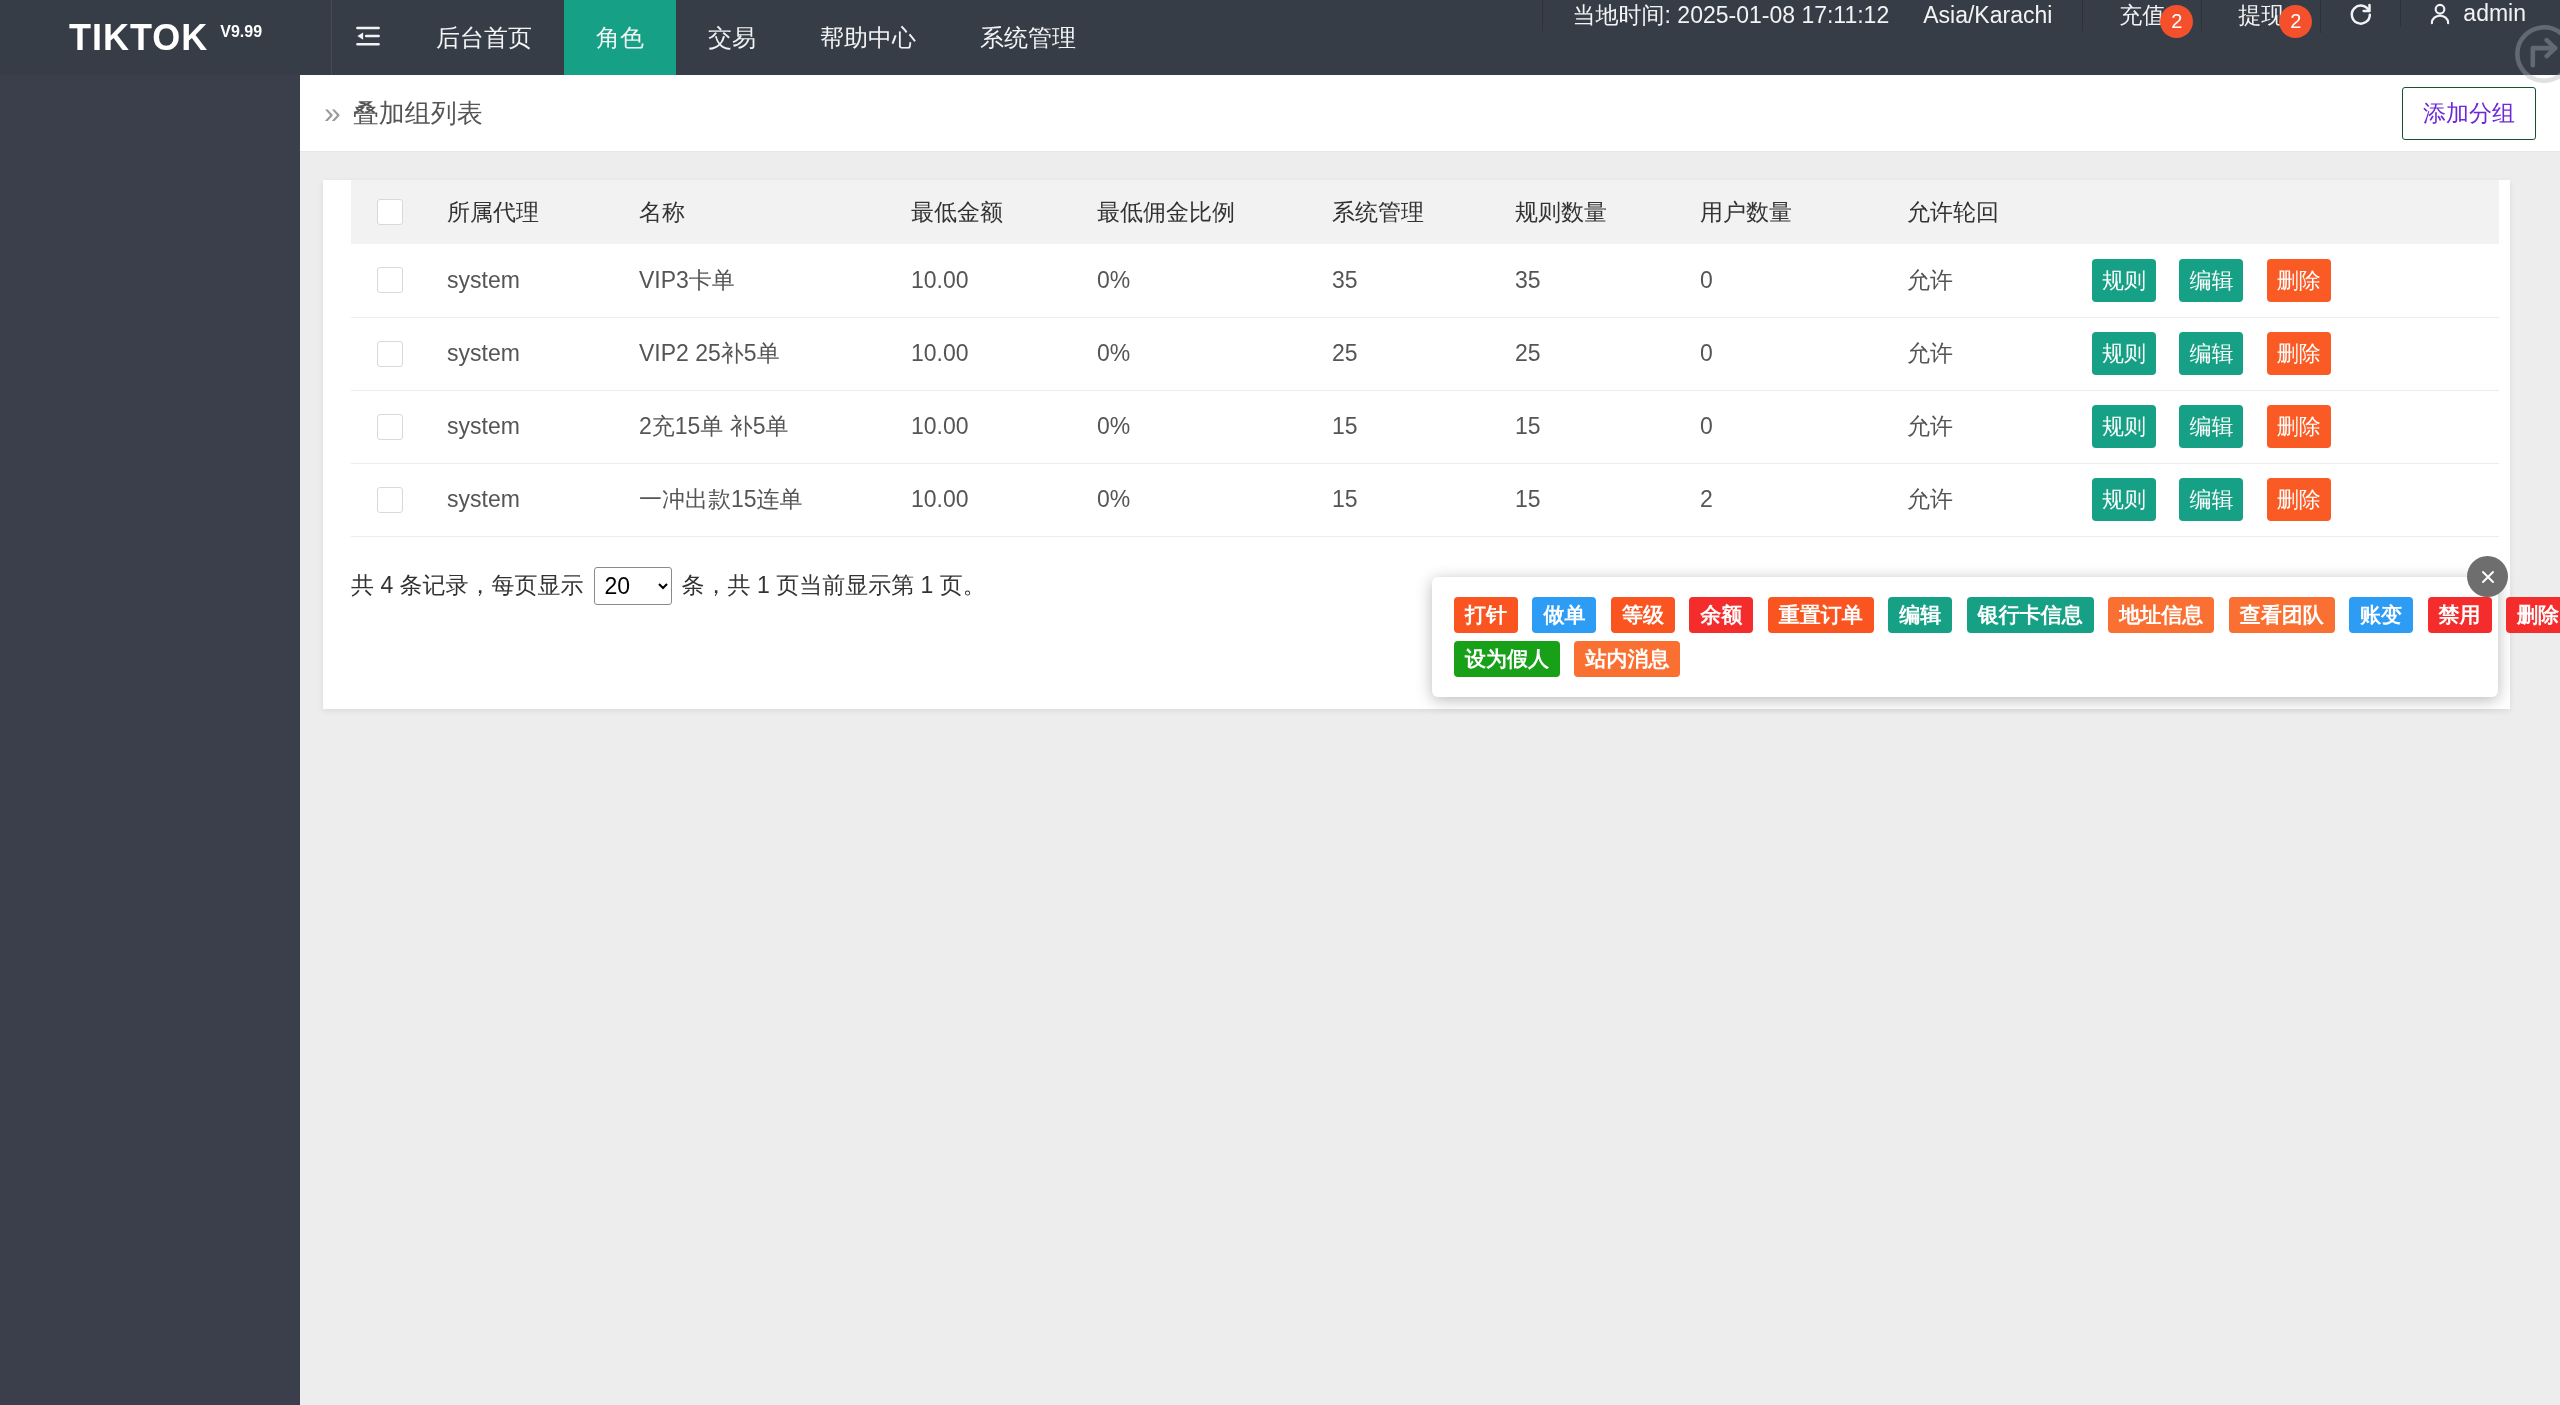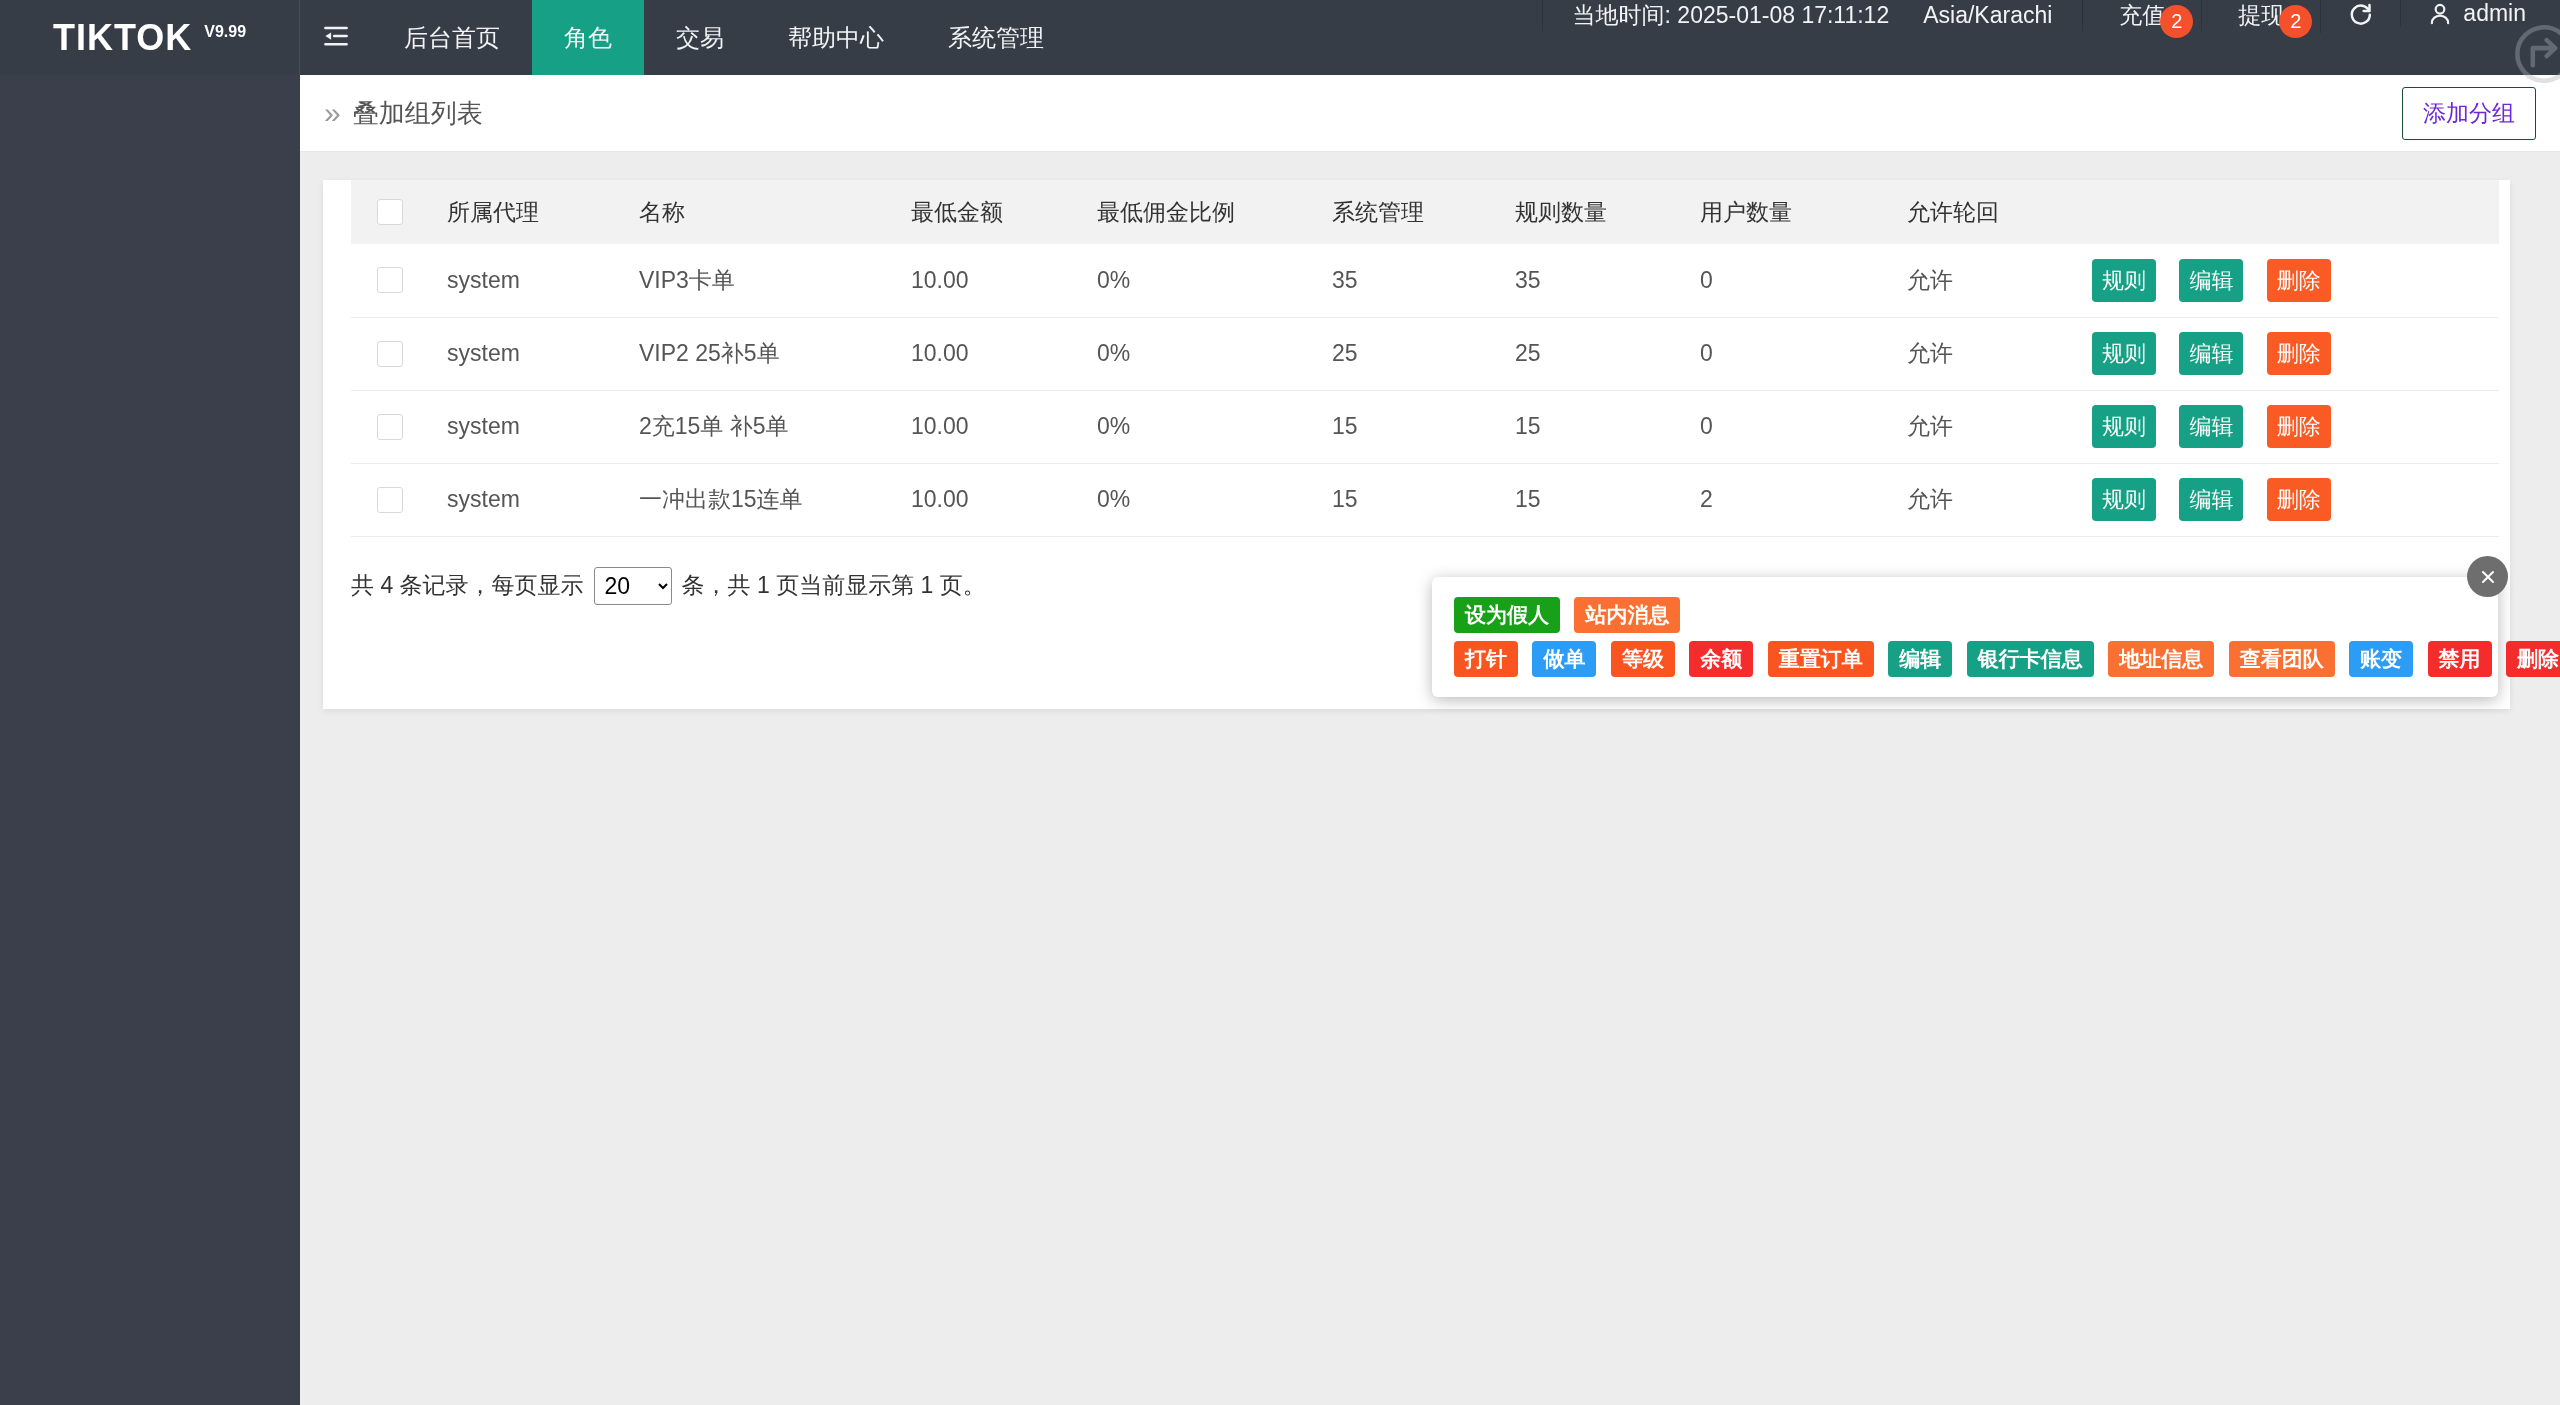--- a/index.html
+++ b/index.html
@@ -1,21 +1,21 @@
 <!DOCTYPE html>
 <html><head>
 <meta charset="utf-8">
 <style>
   * { margin:0; padding:0; box-sizing:border-box; }
   html,body { width:2560px; height:1405px; overflow:hidden; font-family:"Liberation Sans","DejaVu Sans",sans-serif; background:#ededed; }
   .page { position:relative; width:2560px; height:1405px; }
 
   
   .navbar { position:absolute; top:0; left:0; width:2560px; height:75px; background:#373d47; display:flex; align-items:stretch; color:#fff; z-index:30; }
-  .logo-box { width:300px; display:flex; align-items:center; justify-content:center; border-right:1px solid rgba(255,255,255,0.07);gap:8px; }
+  .logo-box { width:332px; display:flex; align-items:center; justify-content:center; border-right:1px solid rgba(255,255,255,0.07);gap:8px; }
   .logo-text { font-size:36px; font-weight:bold; color:#fff; letter-spacing:1px; }
   .logo-ver { font-size:16px; font-weight:bold; vertical-align:top; margin-left:4px; position:relative; top:-6px; }
   .hamburger { width:72px; display:flex; align-items:center; justify-content:center; cursor:pointer; color:#f2f3f5; }
   .hamburger svg { width:30px; height:30px; }
   .nav-menu { display:flex; align-items:stretch; }
   .nav-item { display:flex; align-items:center; gap:9px; padding:0 32px; font-size:24px; color:#f2f3f5; cursor:pointer; white-space:nowrap; }
   .nav-item.active { background:#16a085; }
   .nav-right { margin-left:auto; display:flex; align-items:flex-start; font-size:23px; color:#f2f3f5; }
   .nav-sec { display:flex; align-items:center; border-left:1px solid rgba(0,0,0,0.18); }
   .time-box { padding:0 30px; gap:34px; }
@@ -325,46 +325,46 @@
 
   <div class="popup">
     <div class="popup-close">
         <svg viewBox="0 0 24 24" fill="none" stroke="currentColor" stroke-width="2.4" stroke-linecap="round">
           <path d="M6 6l12 12M18 6L6 18"></path>
         </svg>
       </div>
     <div class="popup-row">
       
     
+        <button class="popup-btn" style="background: rgb(250, 84, 32);">打针</button>
+      
+        <button class="popup-btn" style="background: rgb(45, 156, 244);">做单</button>
+      
+        <button class="popup-btn" style="background: rgb(250, 84, 32);">等级</button>
+      
+        <button class="popup-btn" style="background: rgb(245, 44, 44);">余额</button>
+      
+        <button class="popup-btn" style="background: rgb(250, 84, 32);">重置订单</button>
+      
+        <button class="popup-btn" style="background: rgb(22, 160, 133);">编辑</button>
+      
+        <button class="popup-btn" style="background: rgb(22, 160, 133);">银行卡信息</button>
+      
+        <button class="popup-btn" style="background: rgb(250, 112, 50);">地址信息</button>
+      
+        <button class="popup-btn" style="background: rgb(250, 112, 50);">查看团队</button>
+      
+        <button class="popup-btn" style="background: rgb(45, 156, 244);">账变</button>
+      
+        <button class="popup-btn" style="background: rgb(245, 44, 44);">禁用</button>
+      
+        <button class="popup-btn" style="background: rgb(245, 44, 44);">删除</button>
+      </div>
+    <div class="popup-row">
+      
+    
         <button class="popup-btn" style="background: rgb(24, 160, 24);">设为假人</button>
       
         <button class="popup-btn" style="background: rgb(250, 112, 50);">站内消息</button>
       </div>
-    <div class="popup-row">
-      
-    
-        <button class="popup-btn" style="background: rgb(250, 84, 32);">打针</button>
-      
-        <button class="popup-btn" style="background: rgb(45, 156, 244);">做单</button>
-      
-        <button class="popup-btn" style="background: rgb(250, 84, 32);">等级</button>
-      
-        <button class="popup-btn" style="background: rgb(245, 44, 44);">余额</button>
-      
-        <button class="popup-btn" style="background: rgb(250, 84, 32);">重置订单</button>
-      
-        <button class="popup-btn" style="background: rgb(22, 160, 133);">编辑</button>
-      
-        <button class="popup-btn" style="background: rgb(22, 160, 133);">银行卡信息</button>
-      
-        <button class="popup-btn" style="background: rgb(250, 112, 50);">地址信息</button>
-      
-        <button class="popup-btn" style="background: rgb(250, 112, 50);">查看团队</button>
-      
-        <button class="popup-btn" style="background: rgb(45, 156, 244);">账变</button>
-      
-        <button class="popup-btn" style="background: rgb(245, 44, 44);">禁用</button>
-      
-        <button class="popup-btn" style="background: rgb(245, 44, 44);">删除</button>
-      </div>
   </div>
 
 </div>
 
 </body></html>

